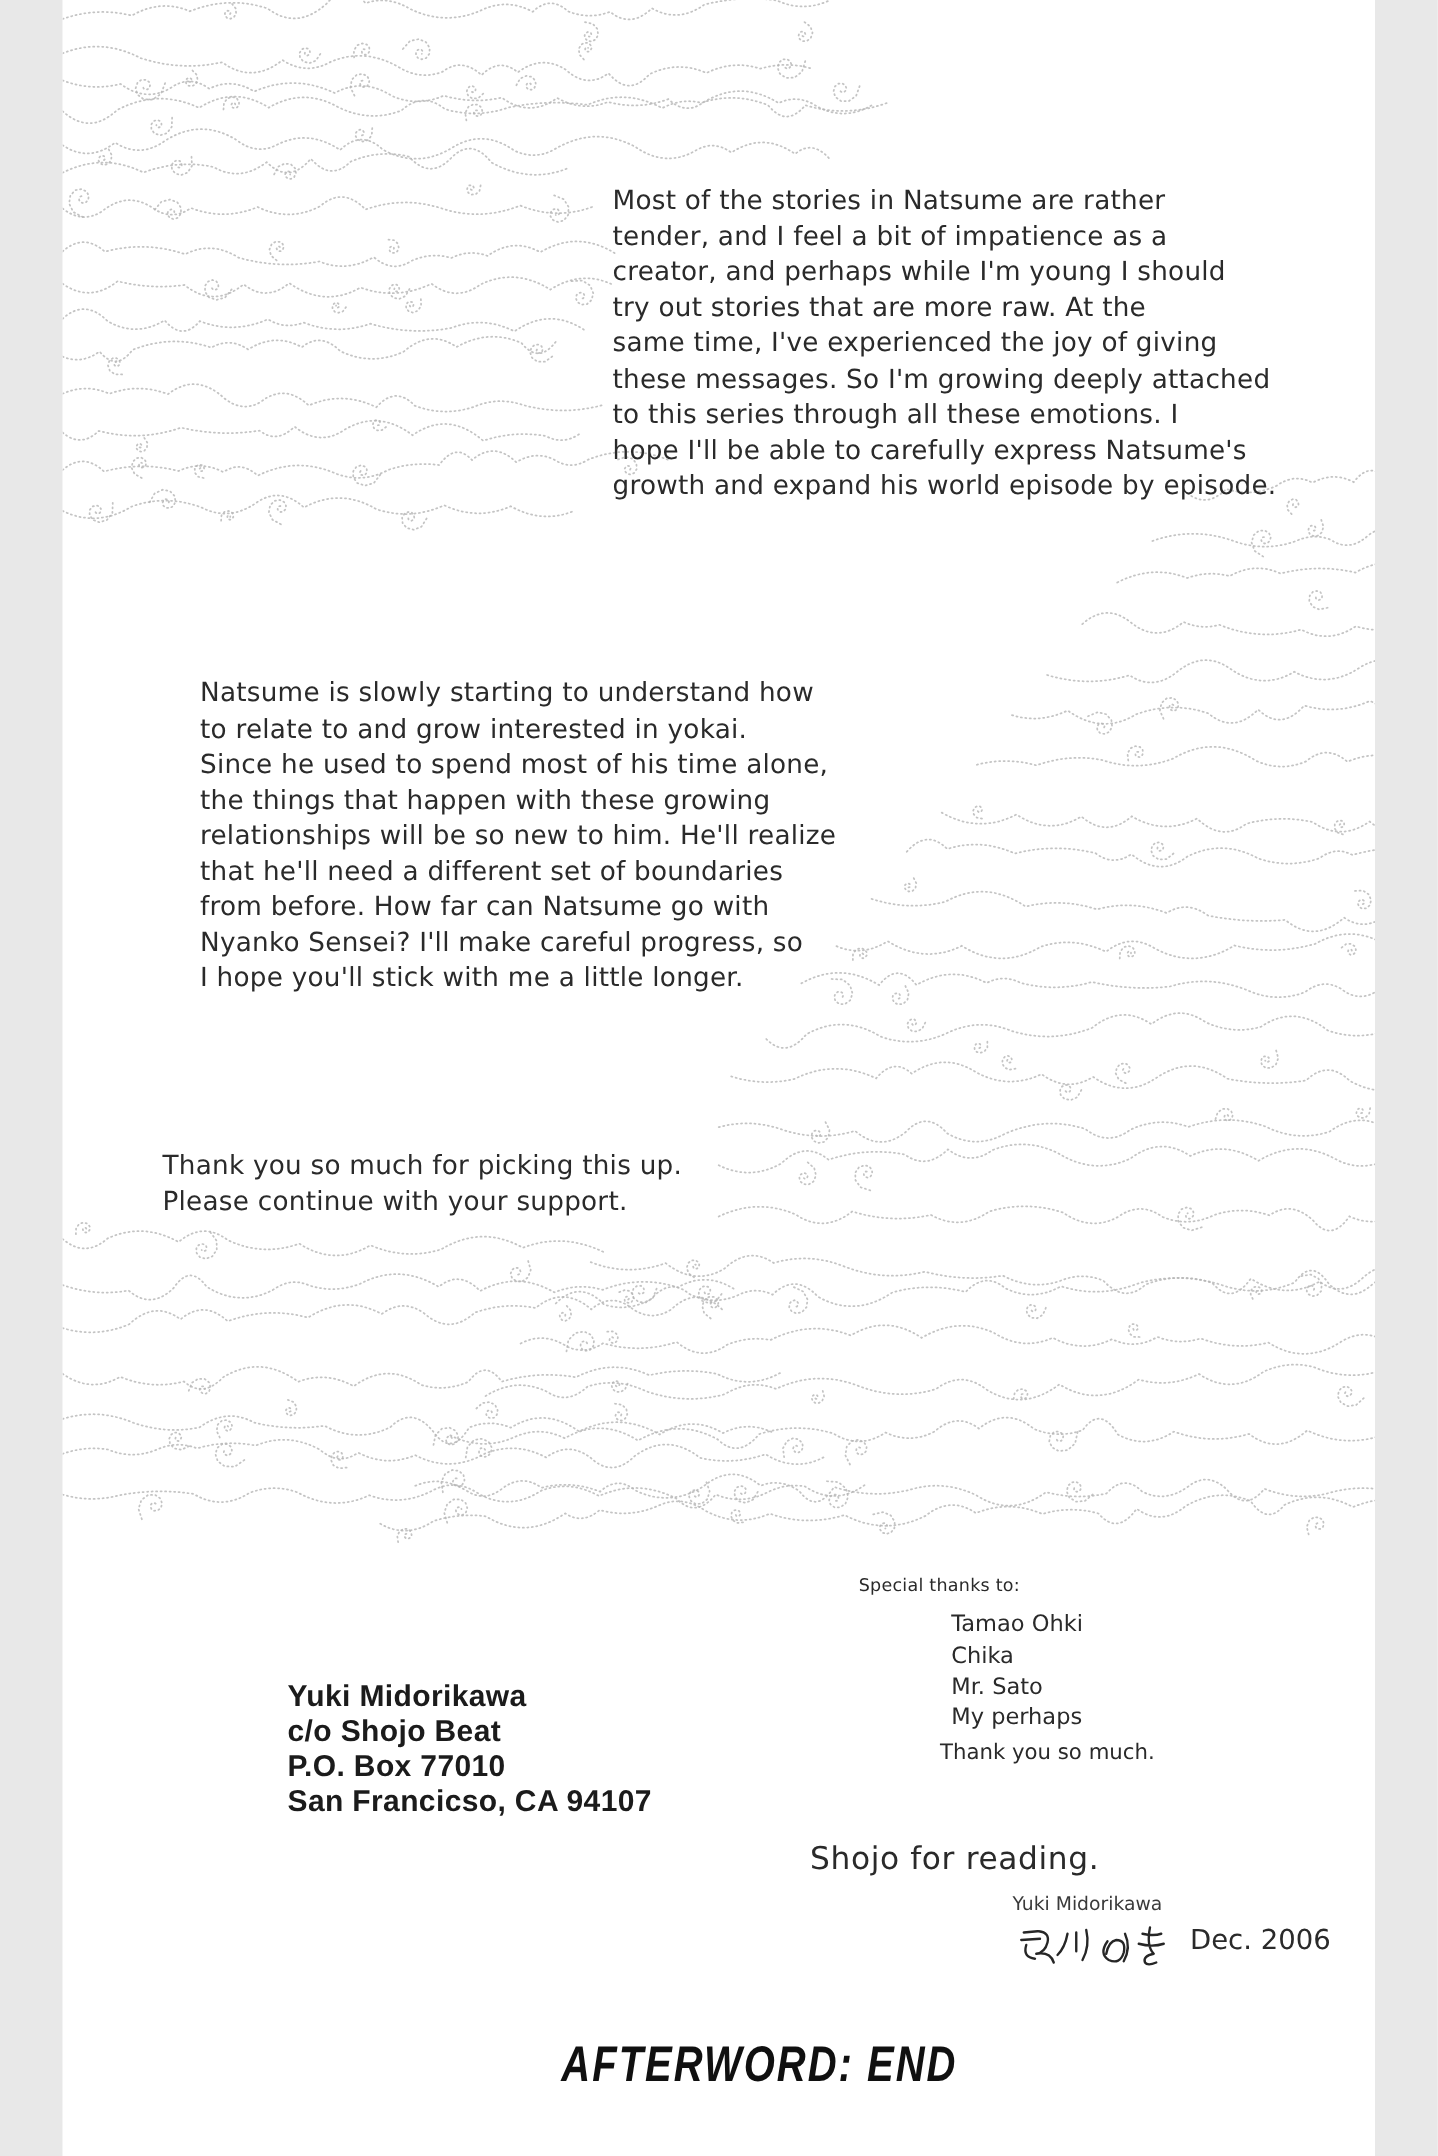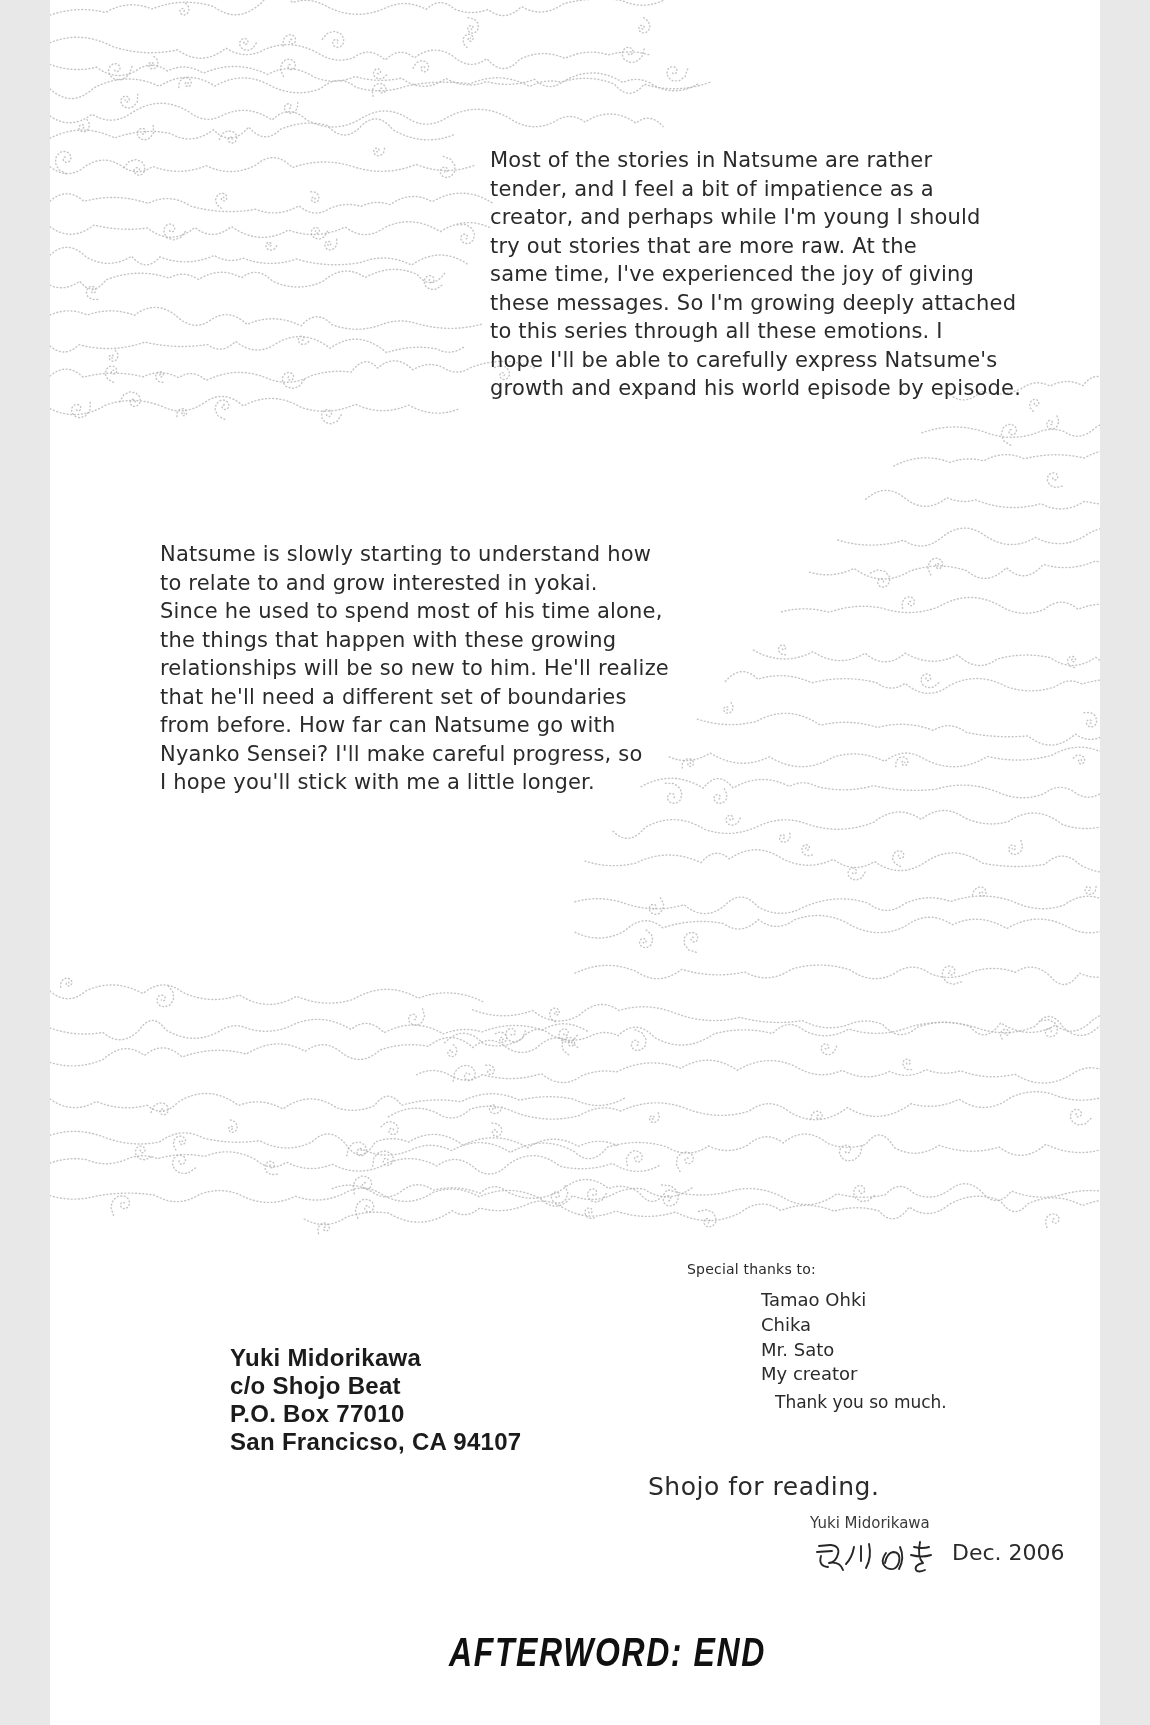--- a/index.html
+++ b/index.html
@@ -20,21 +20,21 @@
   .p-thanks  { left:80px;  top:918px;  width:520px; }
   .p-feedback{ left:170px; top:1258px; width:420px; }
   .address {
     position:absolute; z-index:1; left:180px; top:1344px; white-space:pre-line;
     font-family:"Liberation Sans", sans-serif; font-weight:bold;
     font-size:24px; line-height:1.17; letter-spacing:.3px; color:var(--print-ink,#1b1b1b);
   }
   .st-heading { position:absolute; z-index:1; left:637px; top:1260px; font-size:14px; }
   .st-names   { position:absolute; z-index:1; left:670px; top:1288px; font-size:18px;margin-left:41px; }
   .st-names .st-name { line-height:1.38; }
-  .st-closing { position:absolute; z-index:1; left:702px; top:1392px; font-size:17px;margin-left:23px; }
+  .st-closing { position:absolute; z-index:1; left:702px; top:1392px; font-size:17px; }
   .thanks-reading { position:absolute; z-index:1; left:598px; top:1472px; font-size:25px; letter-spacing:.5px; }
   .sig-romaji { position:absolute; z-index:1; left:760px; top:1514px; font-size:15px; color:#3a3a3a; }
   .sig-jp { position:absolute; z-index:1; left:762px; top:1538px; }
   .sig-jp svg path { fill:none; stroke:#262626; stroke-width:1.9; stroke-linecap:round; stroke-linejoin:round; }
   .sig-date { position:absolute; z-index:1; left:902px; top:1540px; font-size:22px; }
   .footer-stamp {
     position:absolute; z-index:1; left:0; top:1630px; width:1115px; text-align:center;
     font-family:"Liberation Sans", sans-serif; font-weight:900; font-style:italic;
     font-size:40px; letter-spacing:2px; color:#101010; transform:scaleX(.8);
     transform-origin:50% 50%;
@@ -250,34 +250,36 @@
   <div class="hand-block p-middle">Natsume is slowly starting to understand how
 to relate to and grow interested in yokai.
 Since he used to spend most of his time alone,
 the things that happen with these growing
 relationships will be so new to him. He'll realize
 that he'll need a different set of boundaries
 from before. How far can Natsume go with
 Nyanko Sensei? I'll make careful progress, so
 I hope you'll stick with me a little longer.</div>
 
+  <div class="hand-block p-thanks">Thank you so much for picking this up.
+Please continue with your support.</div>
 
 
   <div class="address">Yuki Midorikawa
 c/o Shojo Beat
 P.O. Box 77010
 San Francicso, CA 94107</div>
 
   <div class="st-heading hand-block" style="position:absolute;white-space:nowrap;">Special thanks to:</div>
 
   <div class="st-names">
     <div class="st-name">Tamao Ohki</div>
     <div class="st-name">Chika</div>
     <div class="st-name">Mr. Sato</div>
-    <div class="st-name">My creator</div>
+    <div class="st-name">My perhaps</div>
   </div>
 
   <div class="st-closing">Thank you so much.</div>
 
   <div class="thanks-reading">Shojo for reading.</div>
 
   <div class="sig-romaji">Yuki Midorikawa</div>
 
   <div class="sig-jp" title="緑川 ゆき">
     <svg width="126" height="38" viewBox="0 0 126 38" xmlns="http://www.w3.org/2000/svg" aria-hidden="true">

